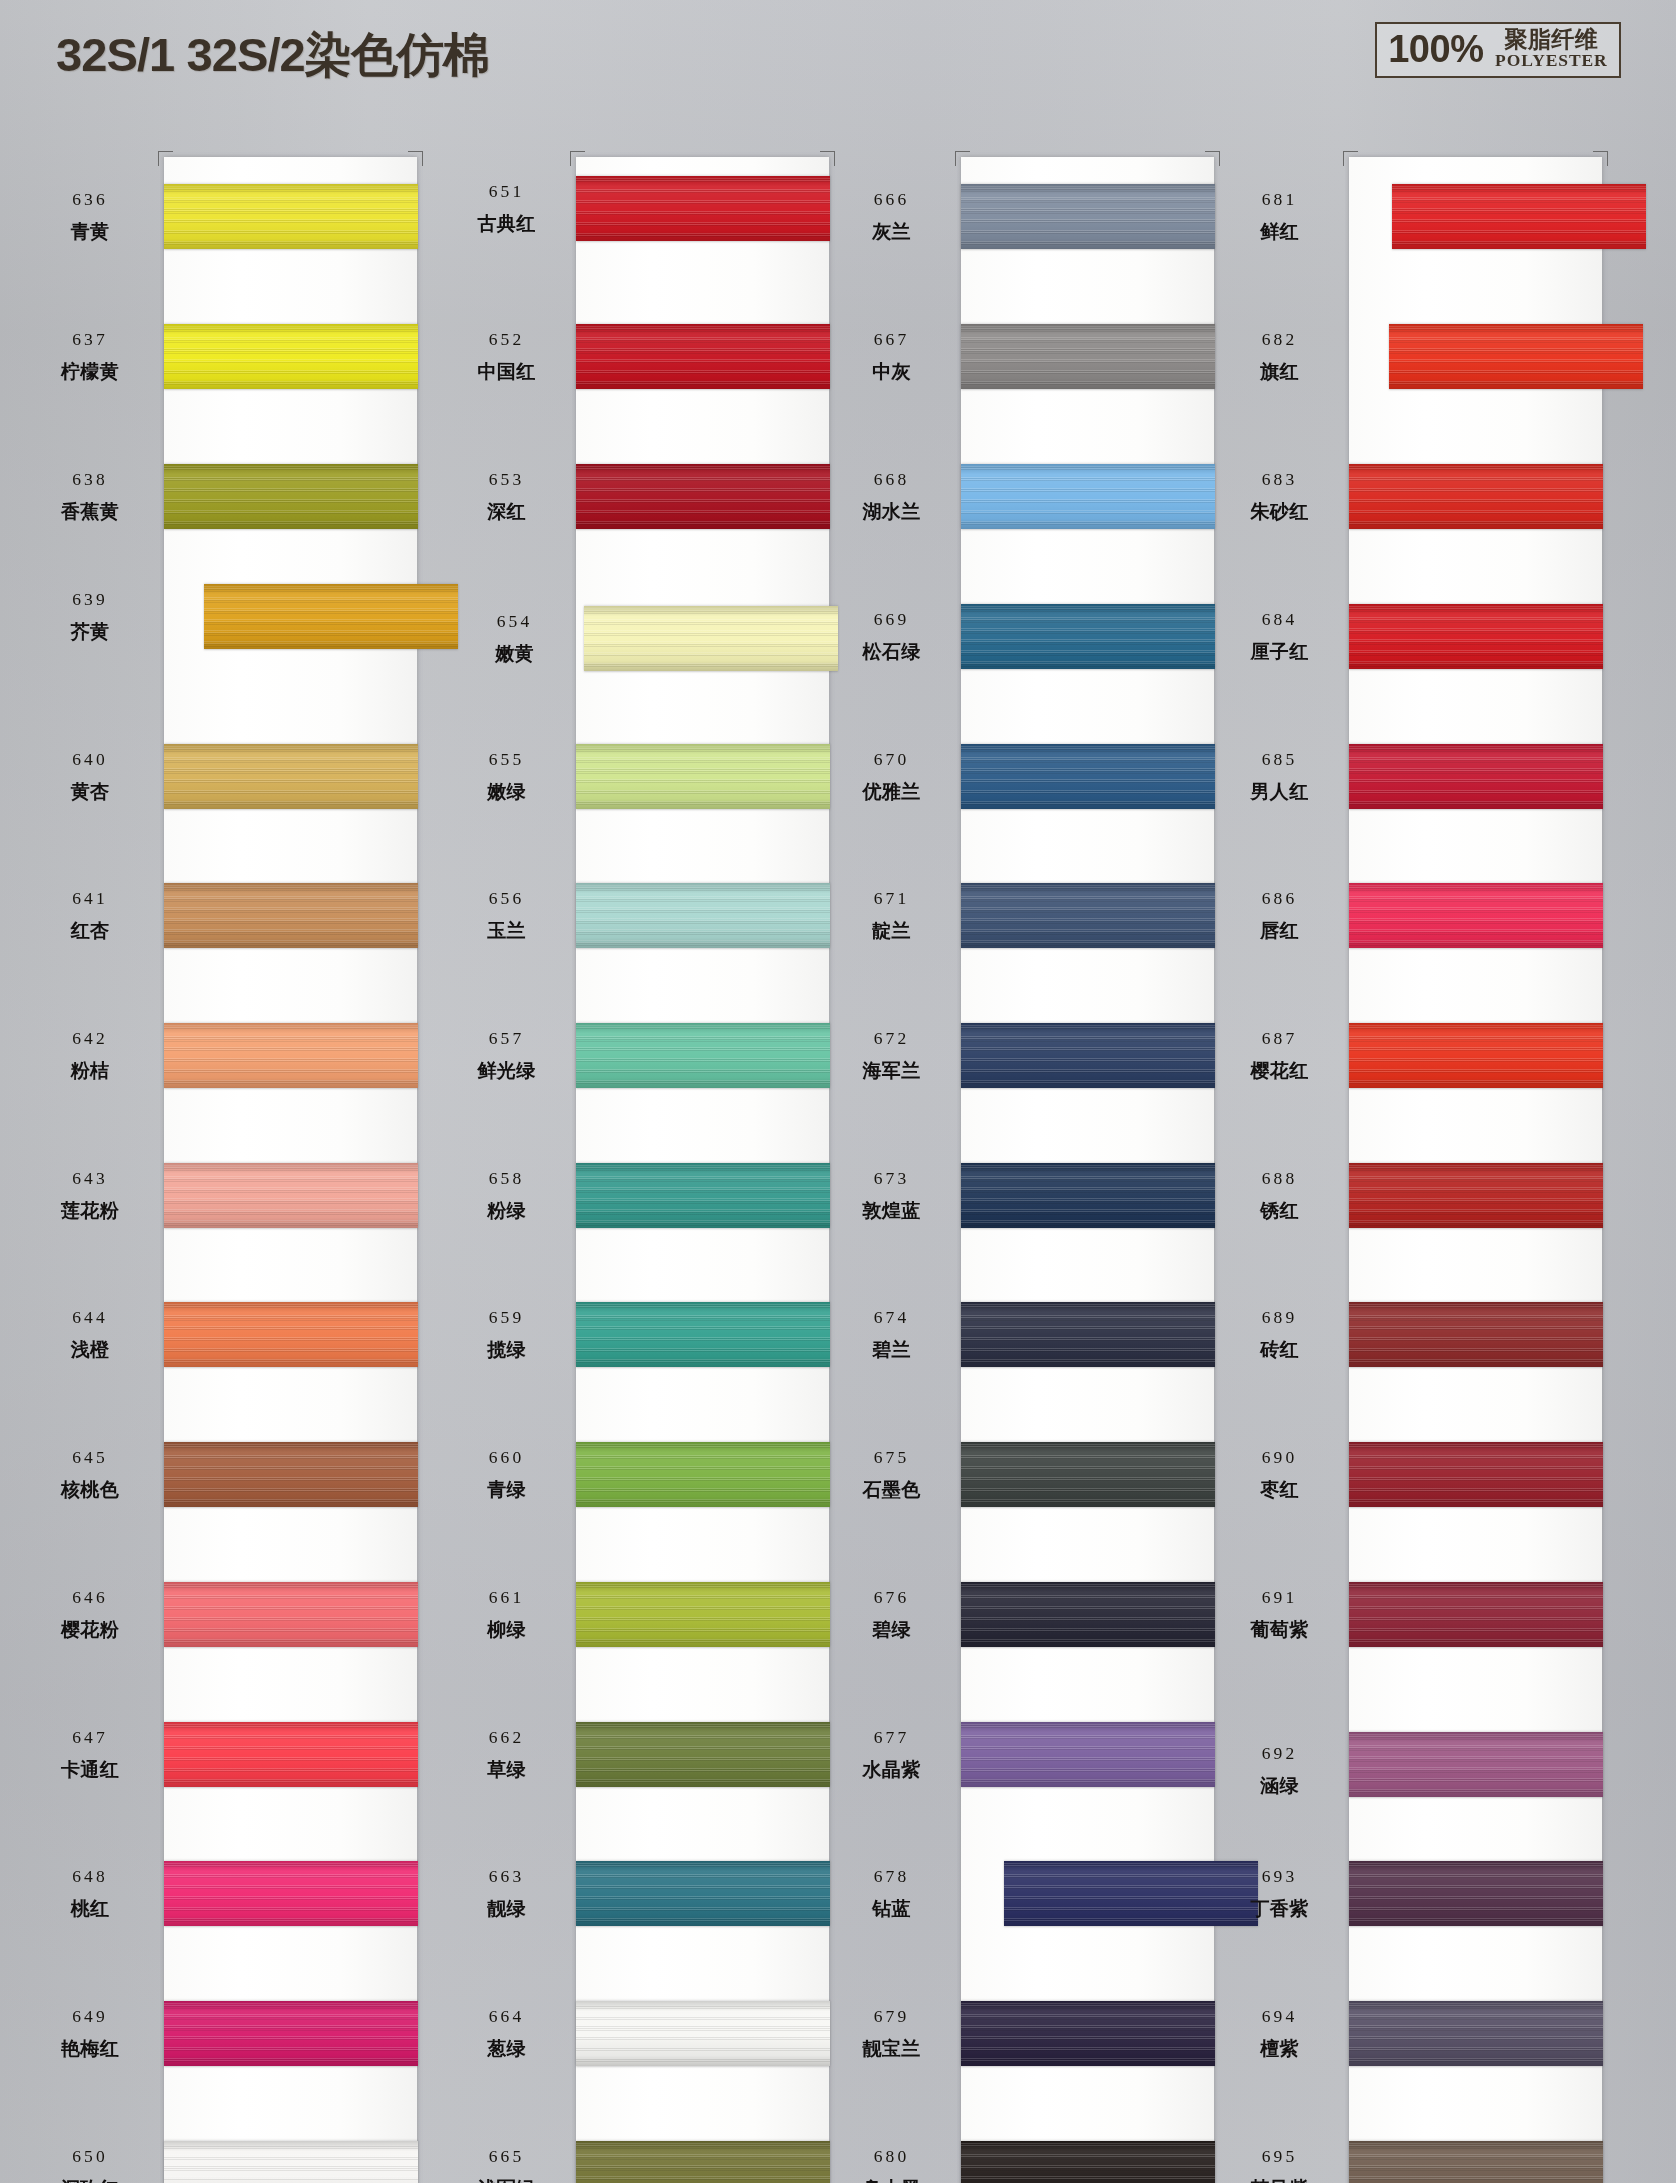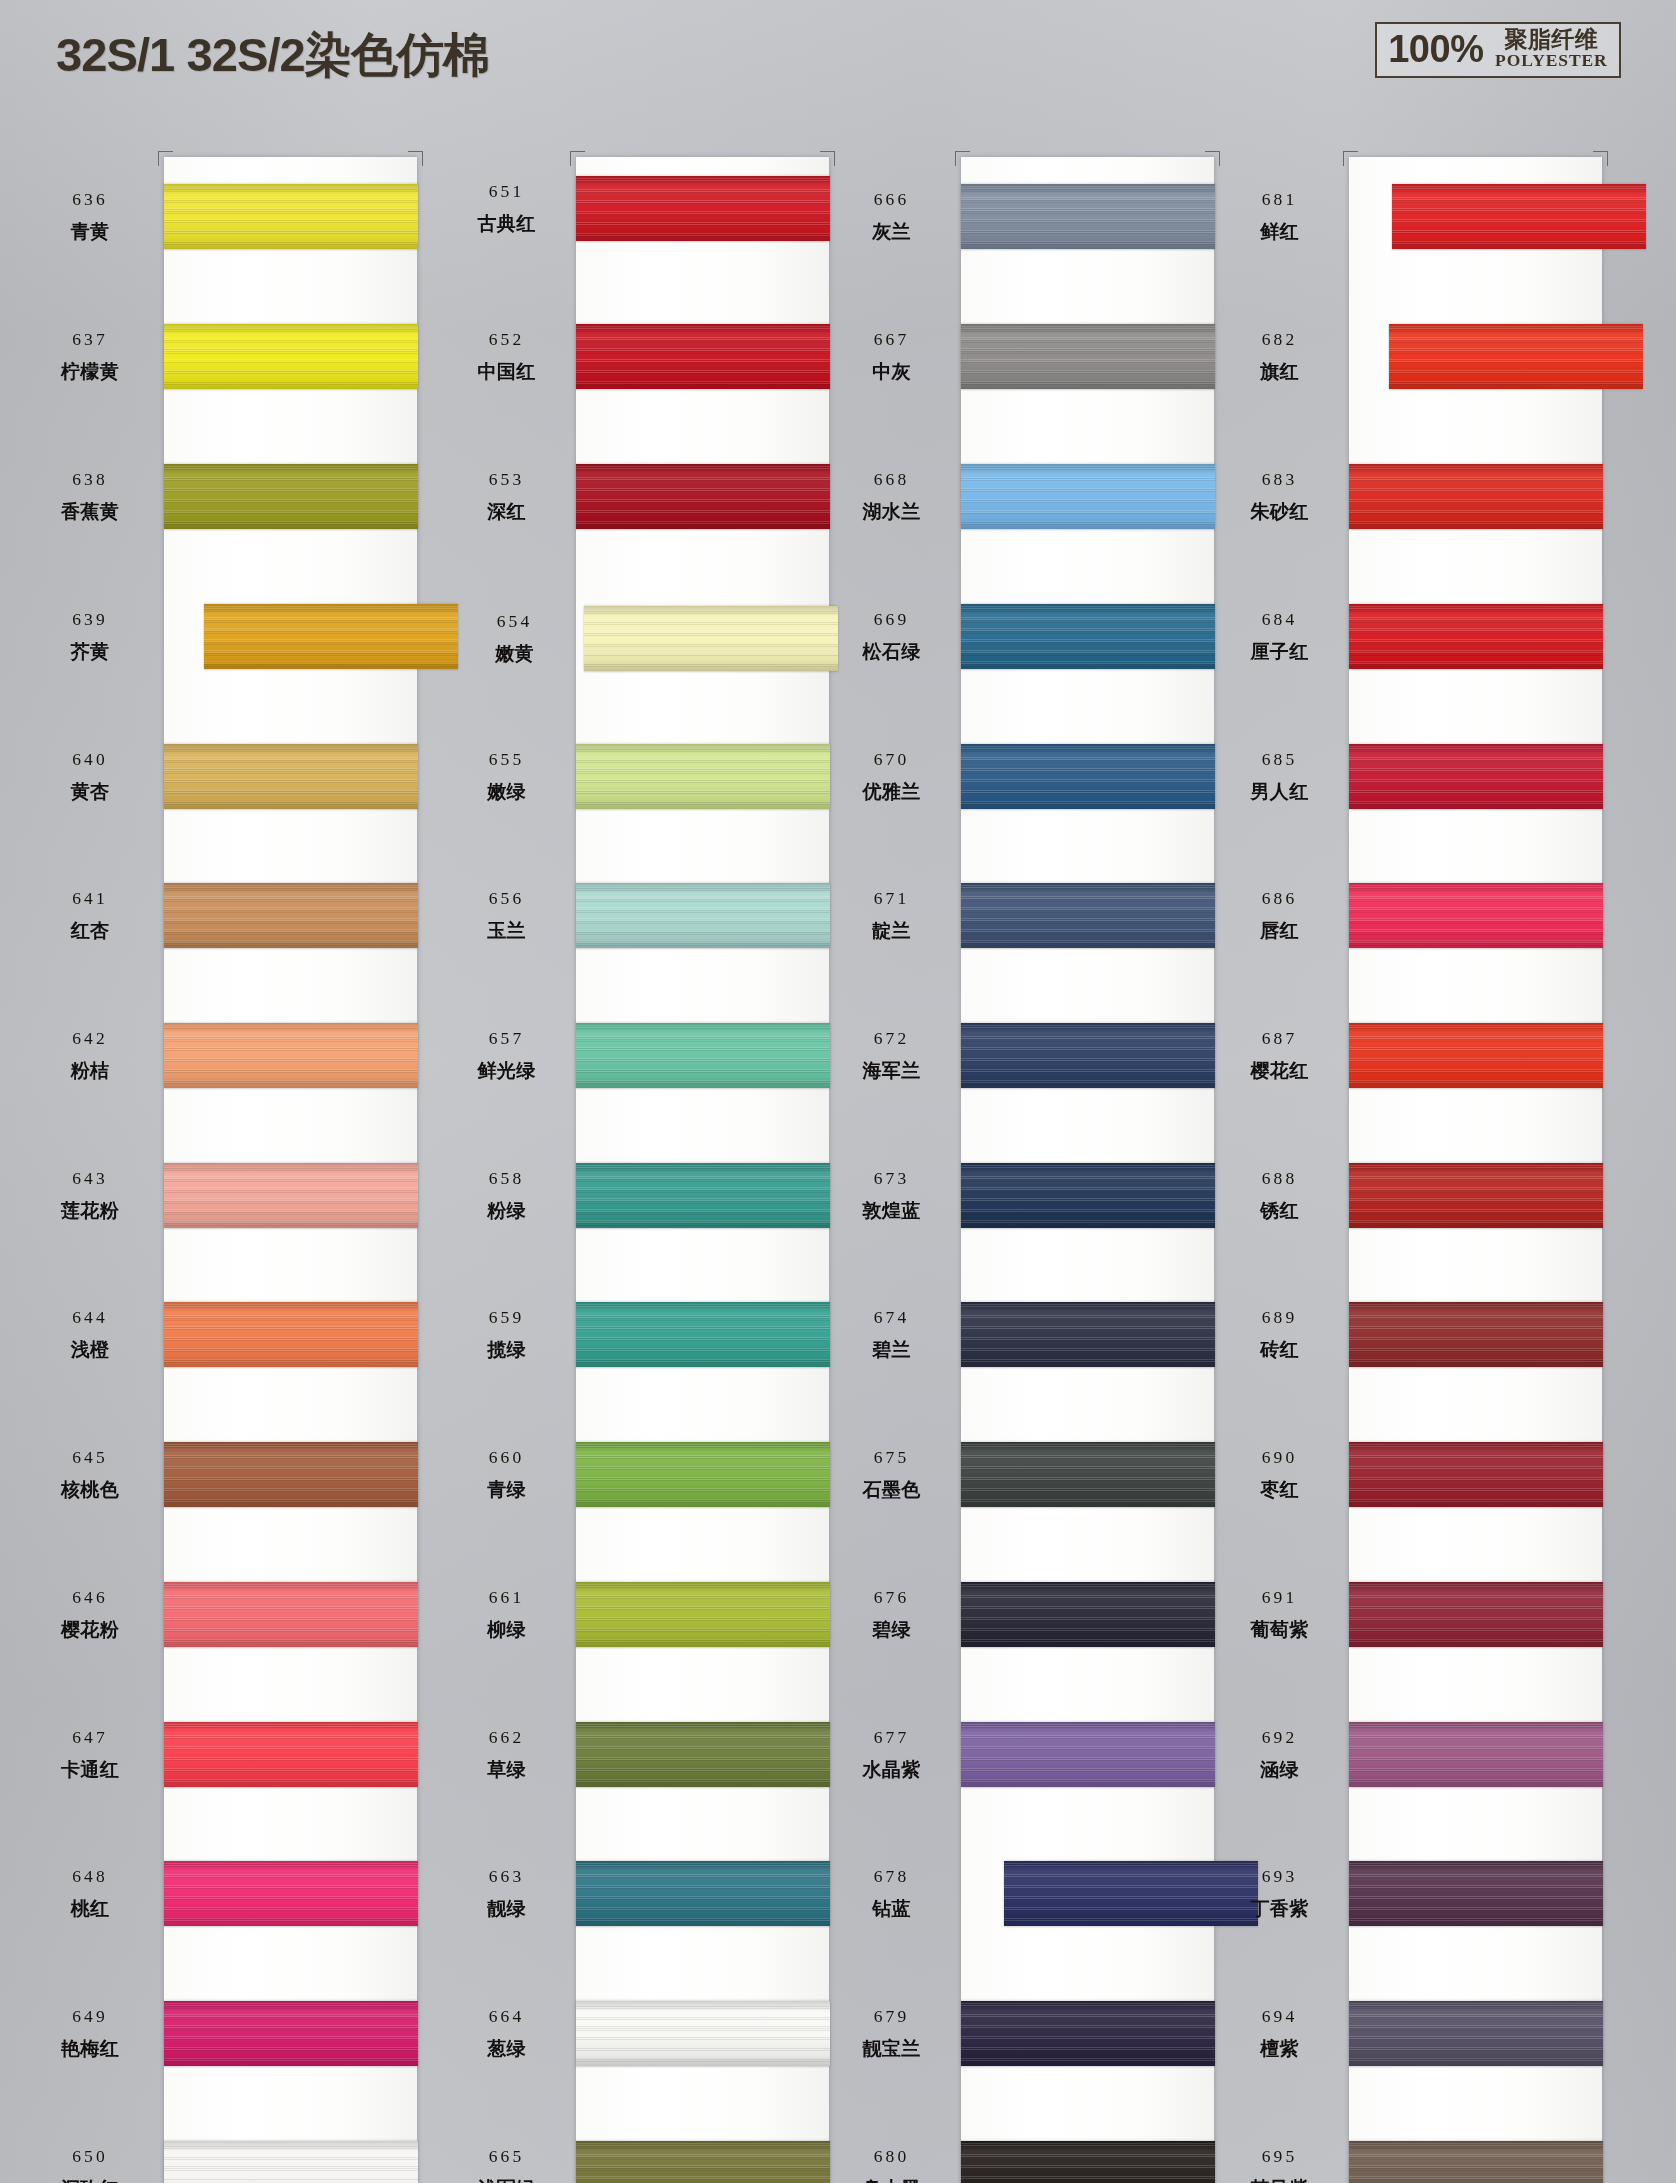--- a/index.html
+++ b/index.html
@@ -217,21 +217,21 @@
         </div>
         <div class="yarn" style="background: rgb(238, 234, 28);"></div>
       </div>
       <div class="swatch-row" style="top: 296px;">
         <div class="swatch-label">
           <div class="swatch-code">638</div>
           <div class="swatch-name">香蕉黄</div>
         </div>
         <div class="yarn" style="background: rgb(155, 156, 34);"></div>
       </div>
-      <div class="swatch-row" style="top: 436px; gap: 40px;">
+      <div class="swatch-row" style="top: 416px; gap: 40px;">
         <div class="swatch-label">
           <div class="swatch-code">639</div>
           <div class="swatch-name">芥黄</div>
         </div>
         <div class="yarn" style="background: rgb(221, 160, 26);"></div>
       </div>
       <div class="swatch-row" style="top: 576px;">
         <div class="swatch-label">
           <div class="swatch-code">640</div>
           <div class="swatch-name">黄杏</div>
@@ -606,21 +606,21 @@
         </div>
         <div class="yarn" style="background: rgb(152, 32, 44);"></div>
       </div>
       <div class="swatch-row" style="top: 1414px;">
         <div class="swatch-label">
           <div class="swatch-code">691</div>
           <div class="swatch-name">葡萄紫</div>
         </div>
         <div class="yarn" style="background: rgb(142, 36, 55);"></div>
       </div>
-      <div class="swatch-row" style="top: 1554px;">
+      <div class="swatch-row" style="top: 1554px; align-items: flex-end;">
         <div class="swatch-label">
           <div class="swatch-code">692</div>
           <div class="swatch-name">涵绿</div>
         </div>
         <div class="yarn" style="background: rgb(156, 86, 131);"></div>
       </div>
       <div class="swatch-row" style="top: 1693px;">
         <div class="swatch-label">
           <div class="swatch-code">693</div>
           <div class="swatch-name">丁香紫</div>

